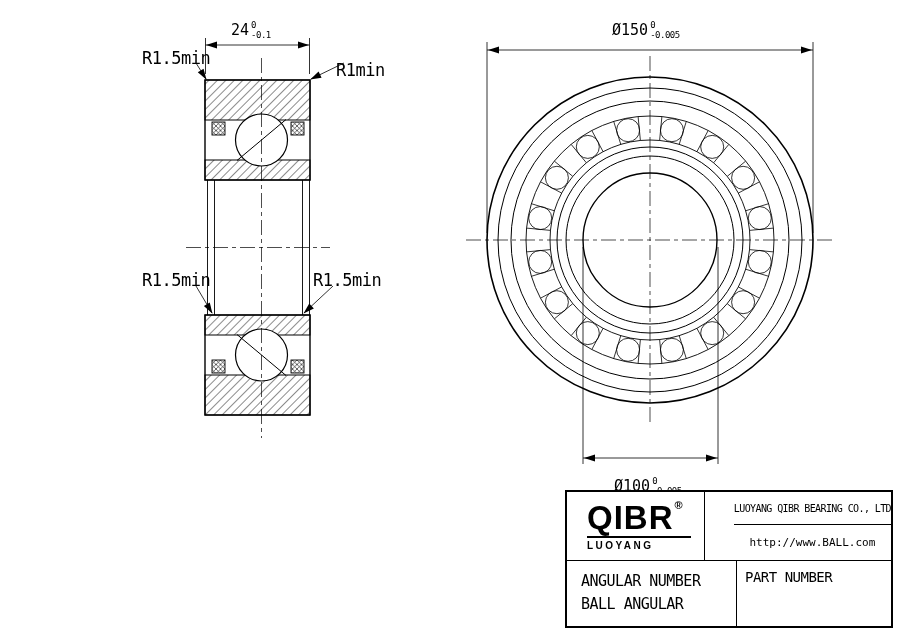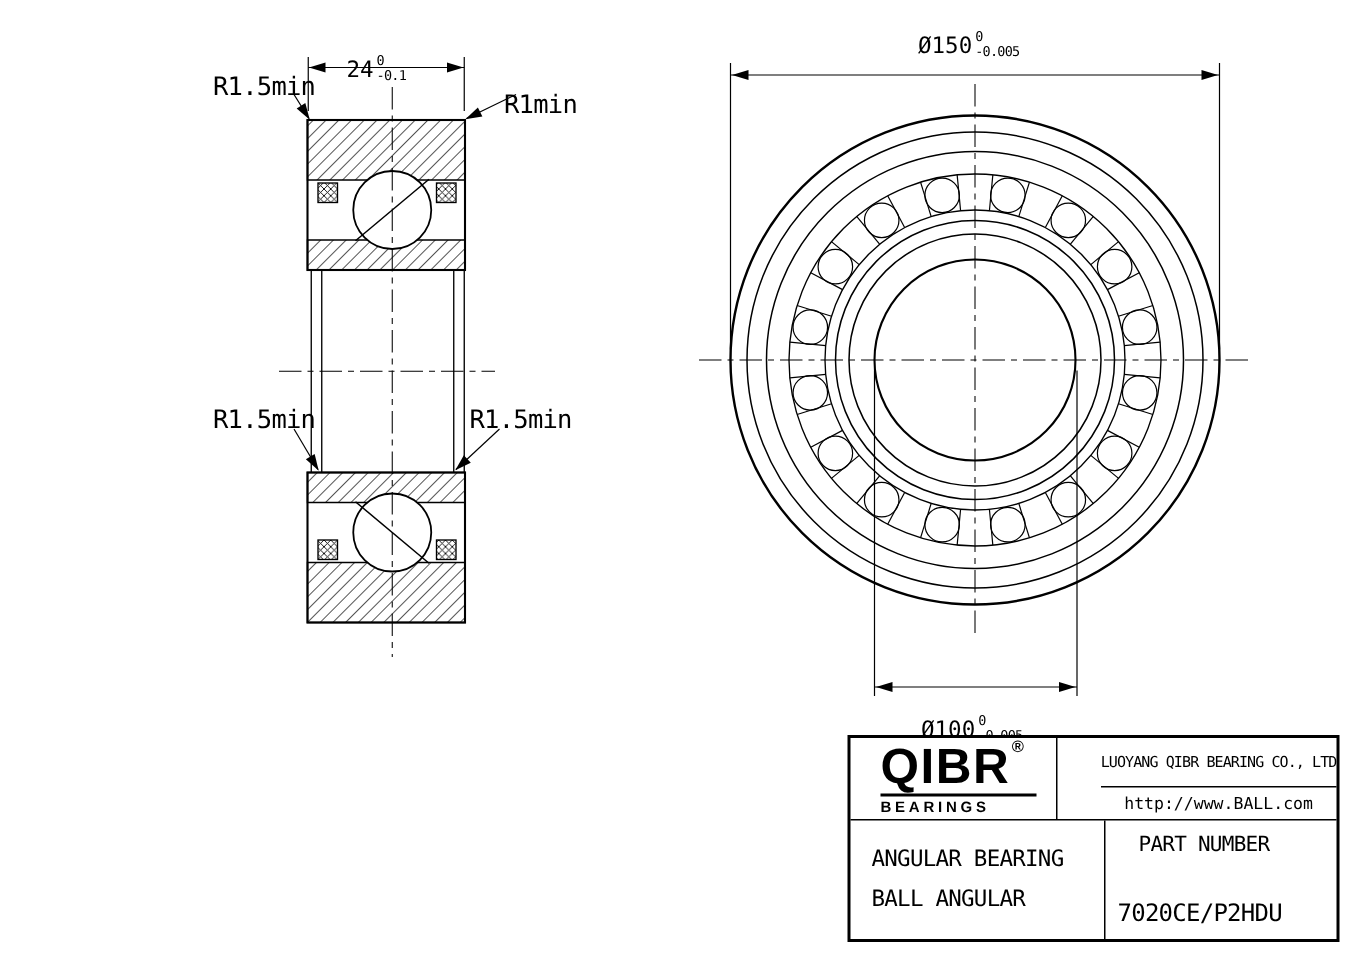--- a/index.html
+++ b/index.html
@@ -8,40 +8,40 @@
   svg.draw { position:absolute; left:0; top:0; }
 
   .lbl { position:absolute; font-size:17px; white-space:nowrap; letter-spacing:-0.5px; }
   .dim { position:absolute; display:inline-flex; align-items:center; font-size:15px; white-space:nowrap; }
   .tol { display:inline-flex; flex-direction:column; align-items:flex-start;
          font-size:9px; line-height:1.15; margin-left:2px; letter-spacing:-0.5px; }
 
   
   .tblock { position:absolute; left:565px; top:490px; width:328px; height:138px;
             border:2px solid #000; background:#fff; display:flex; flex-direction:column; }
-  .tb-row1 { display:flex; height:55px; border-bottom:1.5px solid #000;gap:29px; }
+  .tb-row1 { display:flex; height:69px; border-bottom:1.5px solid #000;gap:29px; }
   .tb-logo-cell { width:170px; border-right:1.5px solid #000; display:flex;
                   flex-direction:column; justify-content:center; padding-left:20px; }
   .logo-line1 { font-family:"Liberation Sans", sans-serif; font-weight:bold;
                 font-size:33px; line-height:1; letter-spacing:1px; display:flex; align-items:flex-start; }
   .logo-reg { font-size:11px; margin-top:-1px; margin-left:1px; }
   .logo-rule { width:104px; height:2px; background:#000; margin:2px 0; }
   .logo-sub { font-family:"Liberation Sans", sans-serif; font-weight:bold;
               font-size:10px; letter-spacing:2.5px; }
   .tb-company-cell { flex:1; display:flex; flex-direction:column; }
   .tb-company { height:33px; border-bottom:1.5px solid #000; display:flex; align-items:center;
                 justify-content:center; font-size:10px; letter-spacing:-0.6px; white-space:nowrap;text-align:right; }
   .tb-site { flex:1; display:flex; align-items:center; justify-content:center; font-size:11px; }
   .tb-row2 { display:flex; flex:1; }
   .tb-product { width:170px; border-right:1.5px solid #000; padding:6px 0 8px 14px;
                 font-size:15px; display:flex; flex-direction:column; justify-content:space-evenly;
                 letter-spacing:-0.5px; }
   .tb-part { flex:1; padding:8px 0 8px 8px; display:flex; flex-direction:column;
              justify-content:space-between; }
-  .tb-part-label { font-size:14px; letter-spacing:-0.5px;margin-left:14px; }
+  .tb-part-label { font-size:14px; letter-spacing:-0.5px; }
   .tb-part-number { font-size:16px; letter-spacing:-0.5px; }
 </style>
 </head>
 <body>
 
 <svg class="draw" width="900" height="636" viewBox="0 0 900 636">
   <defs>
     <pattern id="hatch" width="6" height="6" patternUnits="userSpaceOnUse" patternTransform="rotate(45)">
       <line x1="0" y1="0" x2="0" y2="6" stroke="#000" stroke-width="0.9"></line>
     </pattern>
@@ -174,21 +174,21 @@
   </g>
 
   <g stroke="#000" stroke-width="0.7" stroke-dasharray="15 4 4 4" fill="none">
     <line x1="261.5" y1="58" x2="261.5" y2="438"></line>
     <line x1="186" y1="247.5" x2="330" y2="247.5"></line>
     <line x1="466" y1="240" x2="834" y2="240"></line>
     <line x1="650" y1="56" x2="650" y2="424"></line>
   </g>
 </svg>
 
-<span class="dim" style="left:231px; top:36px;">
+<span class="dim" style="left:231px; top:20px;">
   <span>24</span>
   <span class="tol">
     <span>0</span>
     <span>-0.1</span>
   </span>
 </span>
 
 <span class="lbl" style="left:142px; top:48px;">R1.5min</span>
 <span class="lbl" style="left:336px; top:60px;">R1min</span>
 <span class="lbl" style="left:142px; top:270px;">R1.5min</span>
@@ -211,30 +211,29 @@
 </span>
 
 <div class="tblock">
   <div class="tb-row1">
     <div class="tb-logo-cell">
       <div class="logo-line1">
         <span>QIBR</span>
         <span class="logo-reg">®</span>
       </div>
       <div class="logo-rule"></div>
-      <div class="logo-sub">BEARINGS</div>
+      <div class="logo-sub">LUOYANG</div>
     </div>
     <div class="tb-company-cell">
       <div class="tb-company">LUOYANG QIBR BEARING CO., LTD</div>
       <div class="tb-site">http://www.BALL.com</div>
     </div>
   </div>
   <div class="tb-row2">
     <div class="tb-product">
-      <div>ANGULAR BEARING</div>
+      <div>ANGULAR NUMBER</div>
       <div>BALL ANGULAR</div>
     </div>
     <div class="tb-part">
       <div class="tb-part-label">PART NUMBER</div>
-      <div class="tb-part-number">7020CE/P2HDU</div>
     </div>
   </div>
 </div>
 
 </body></html>

